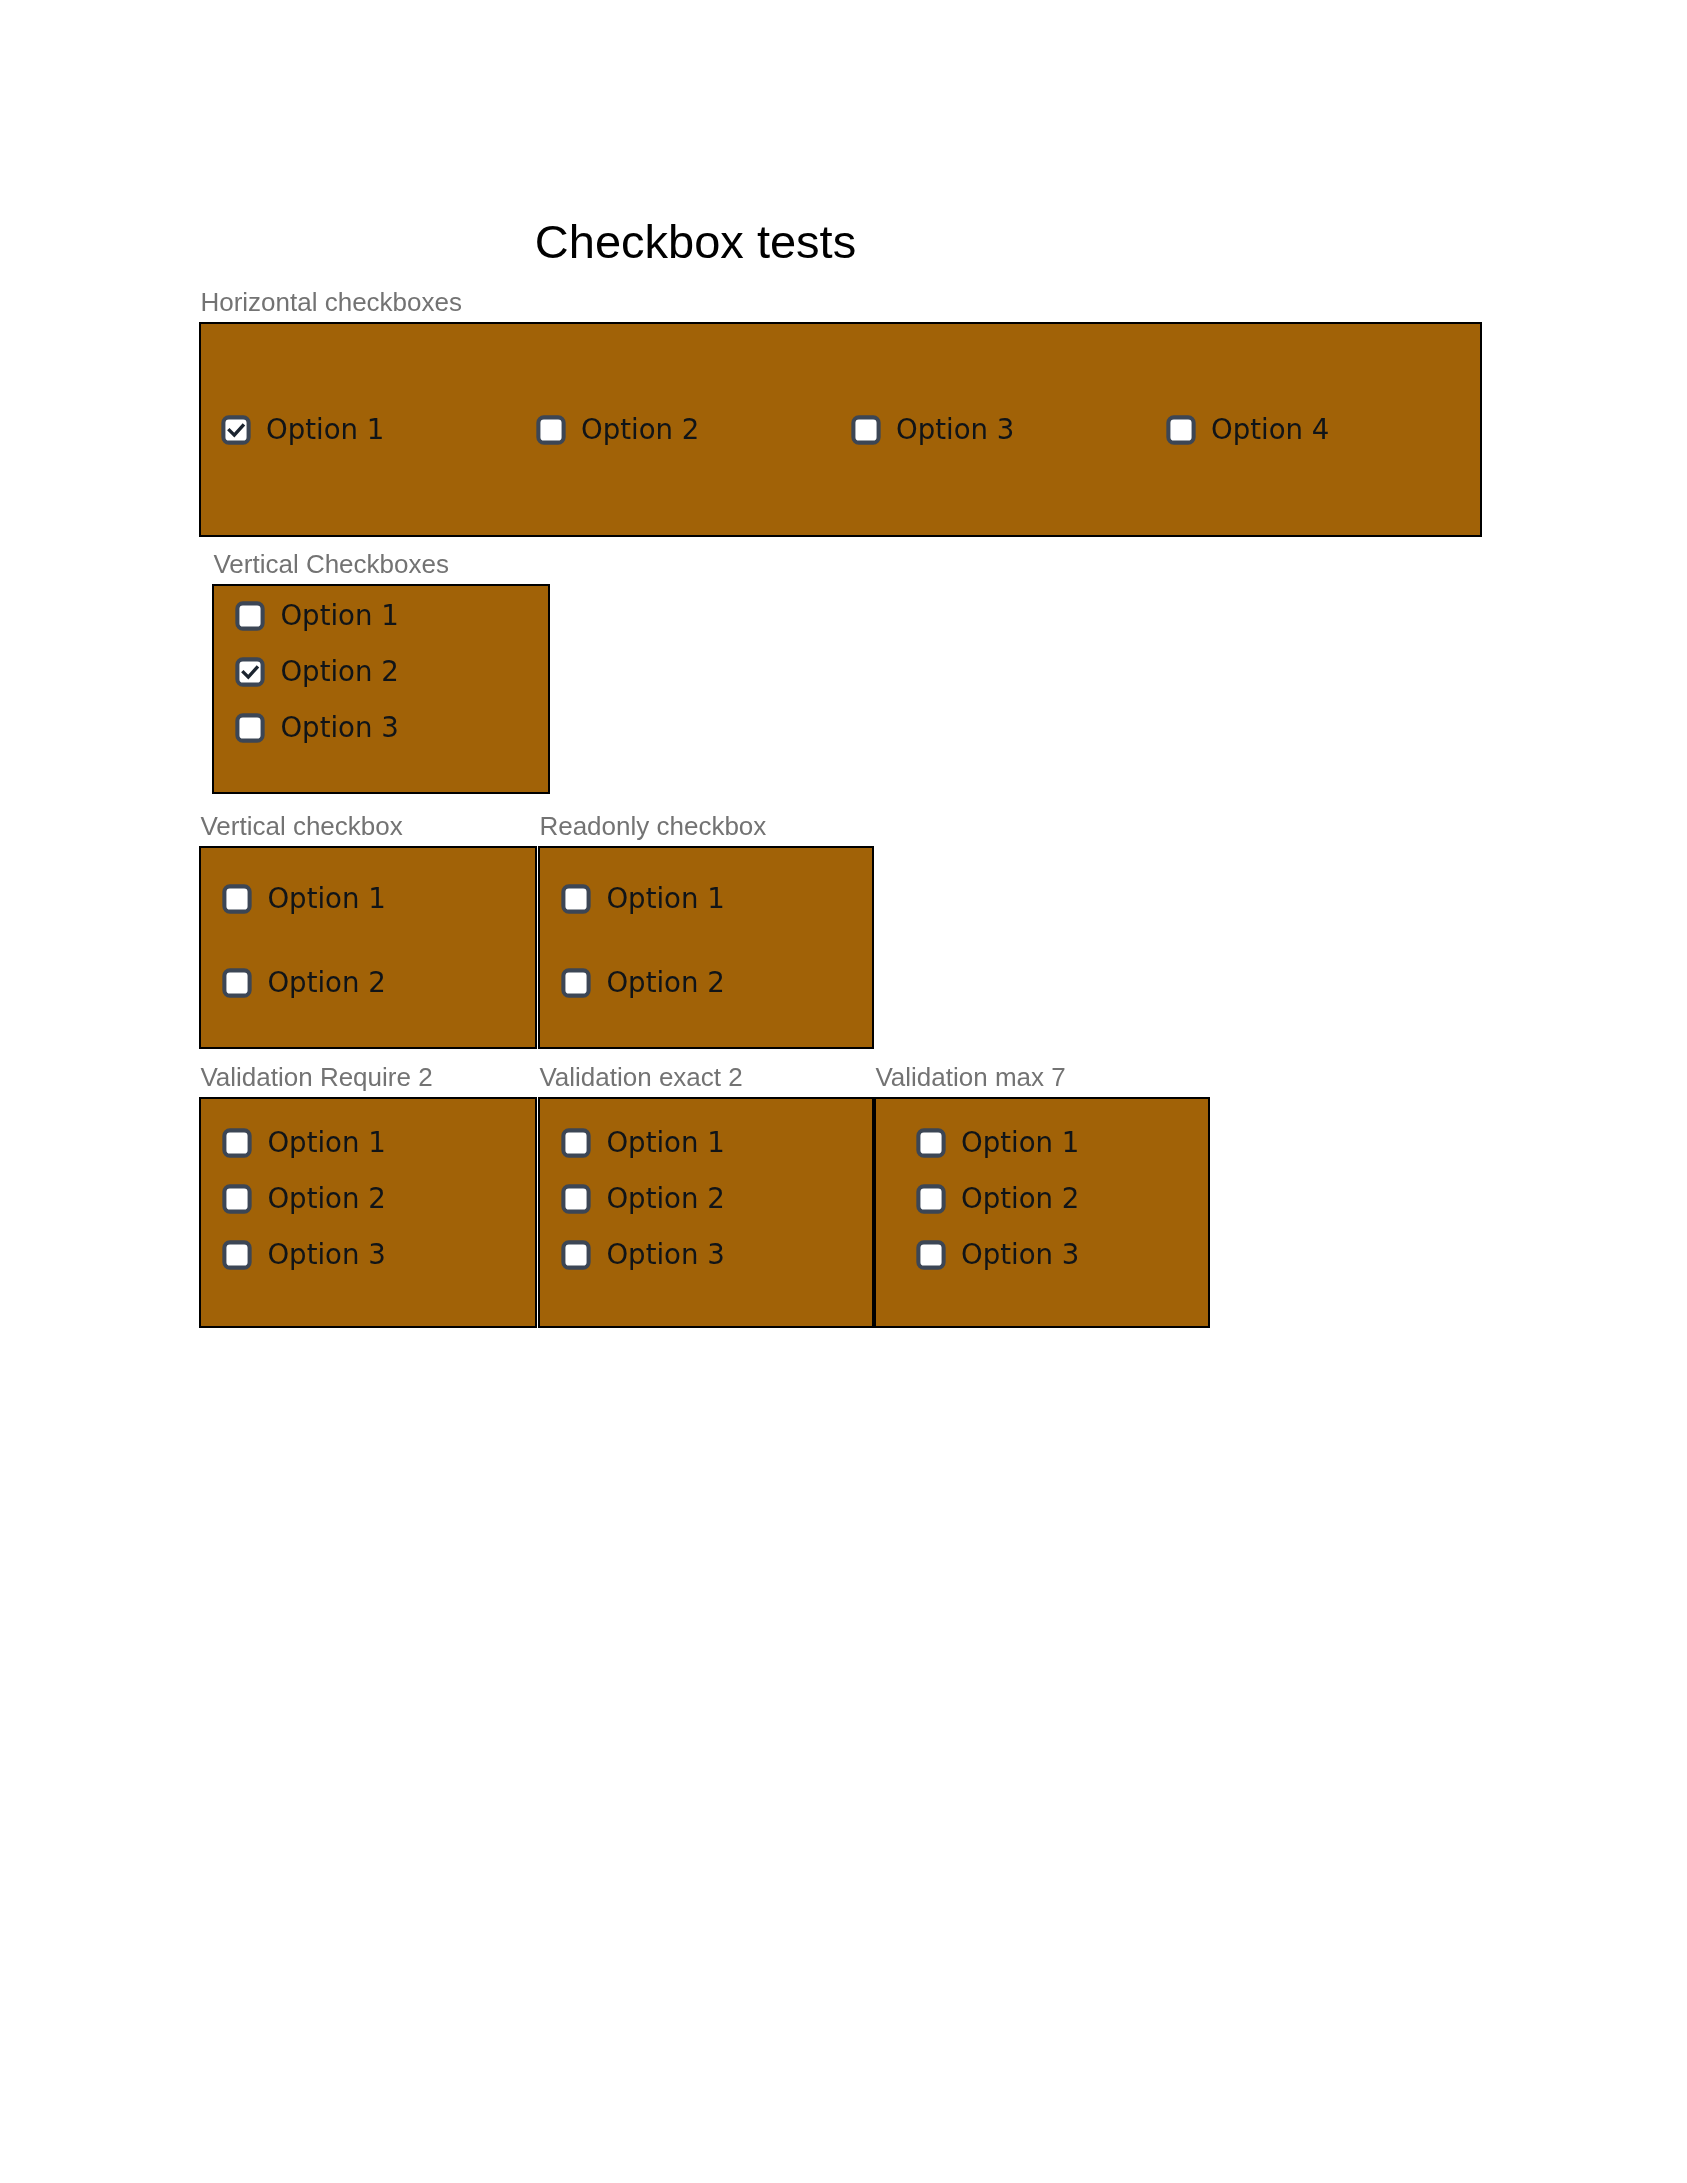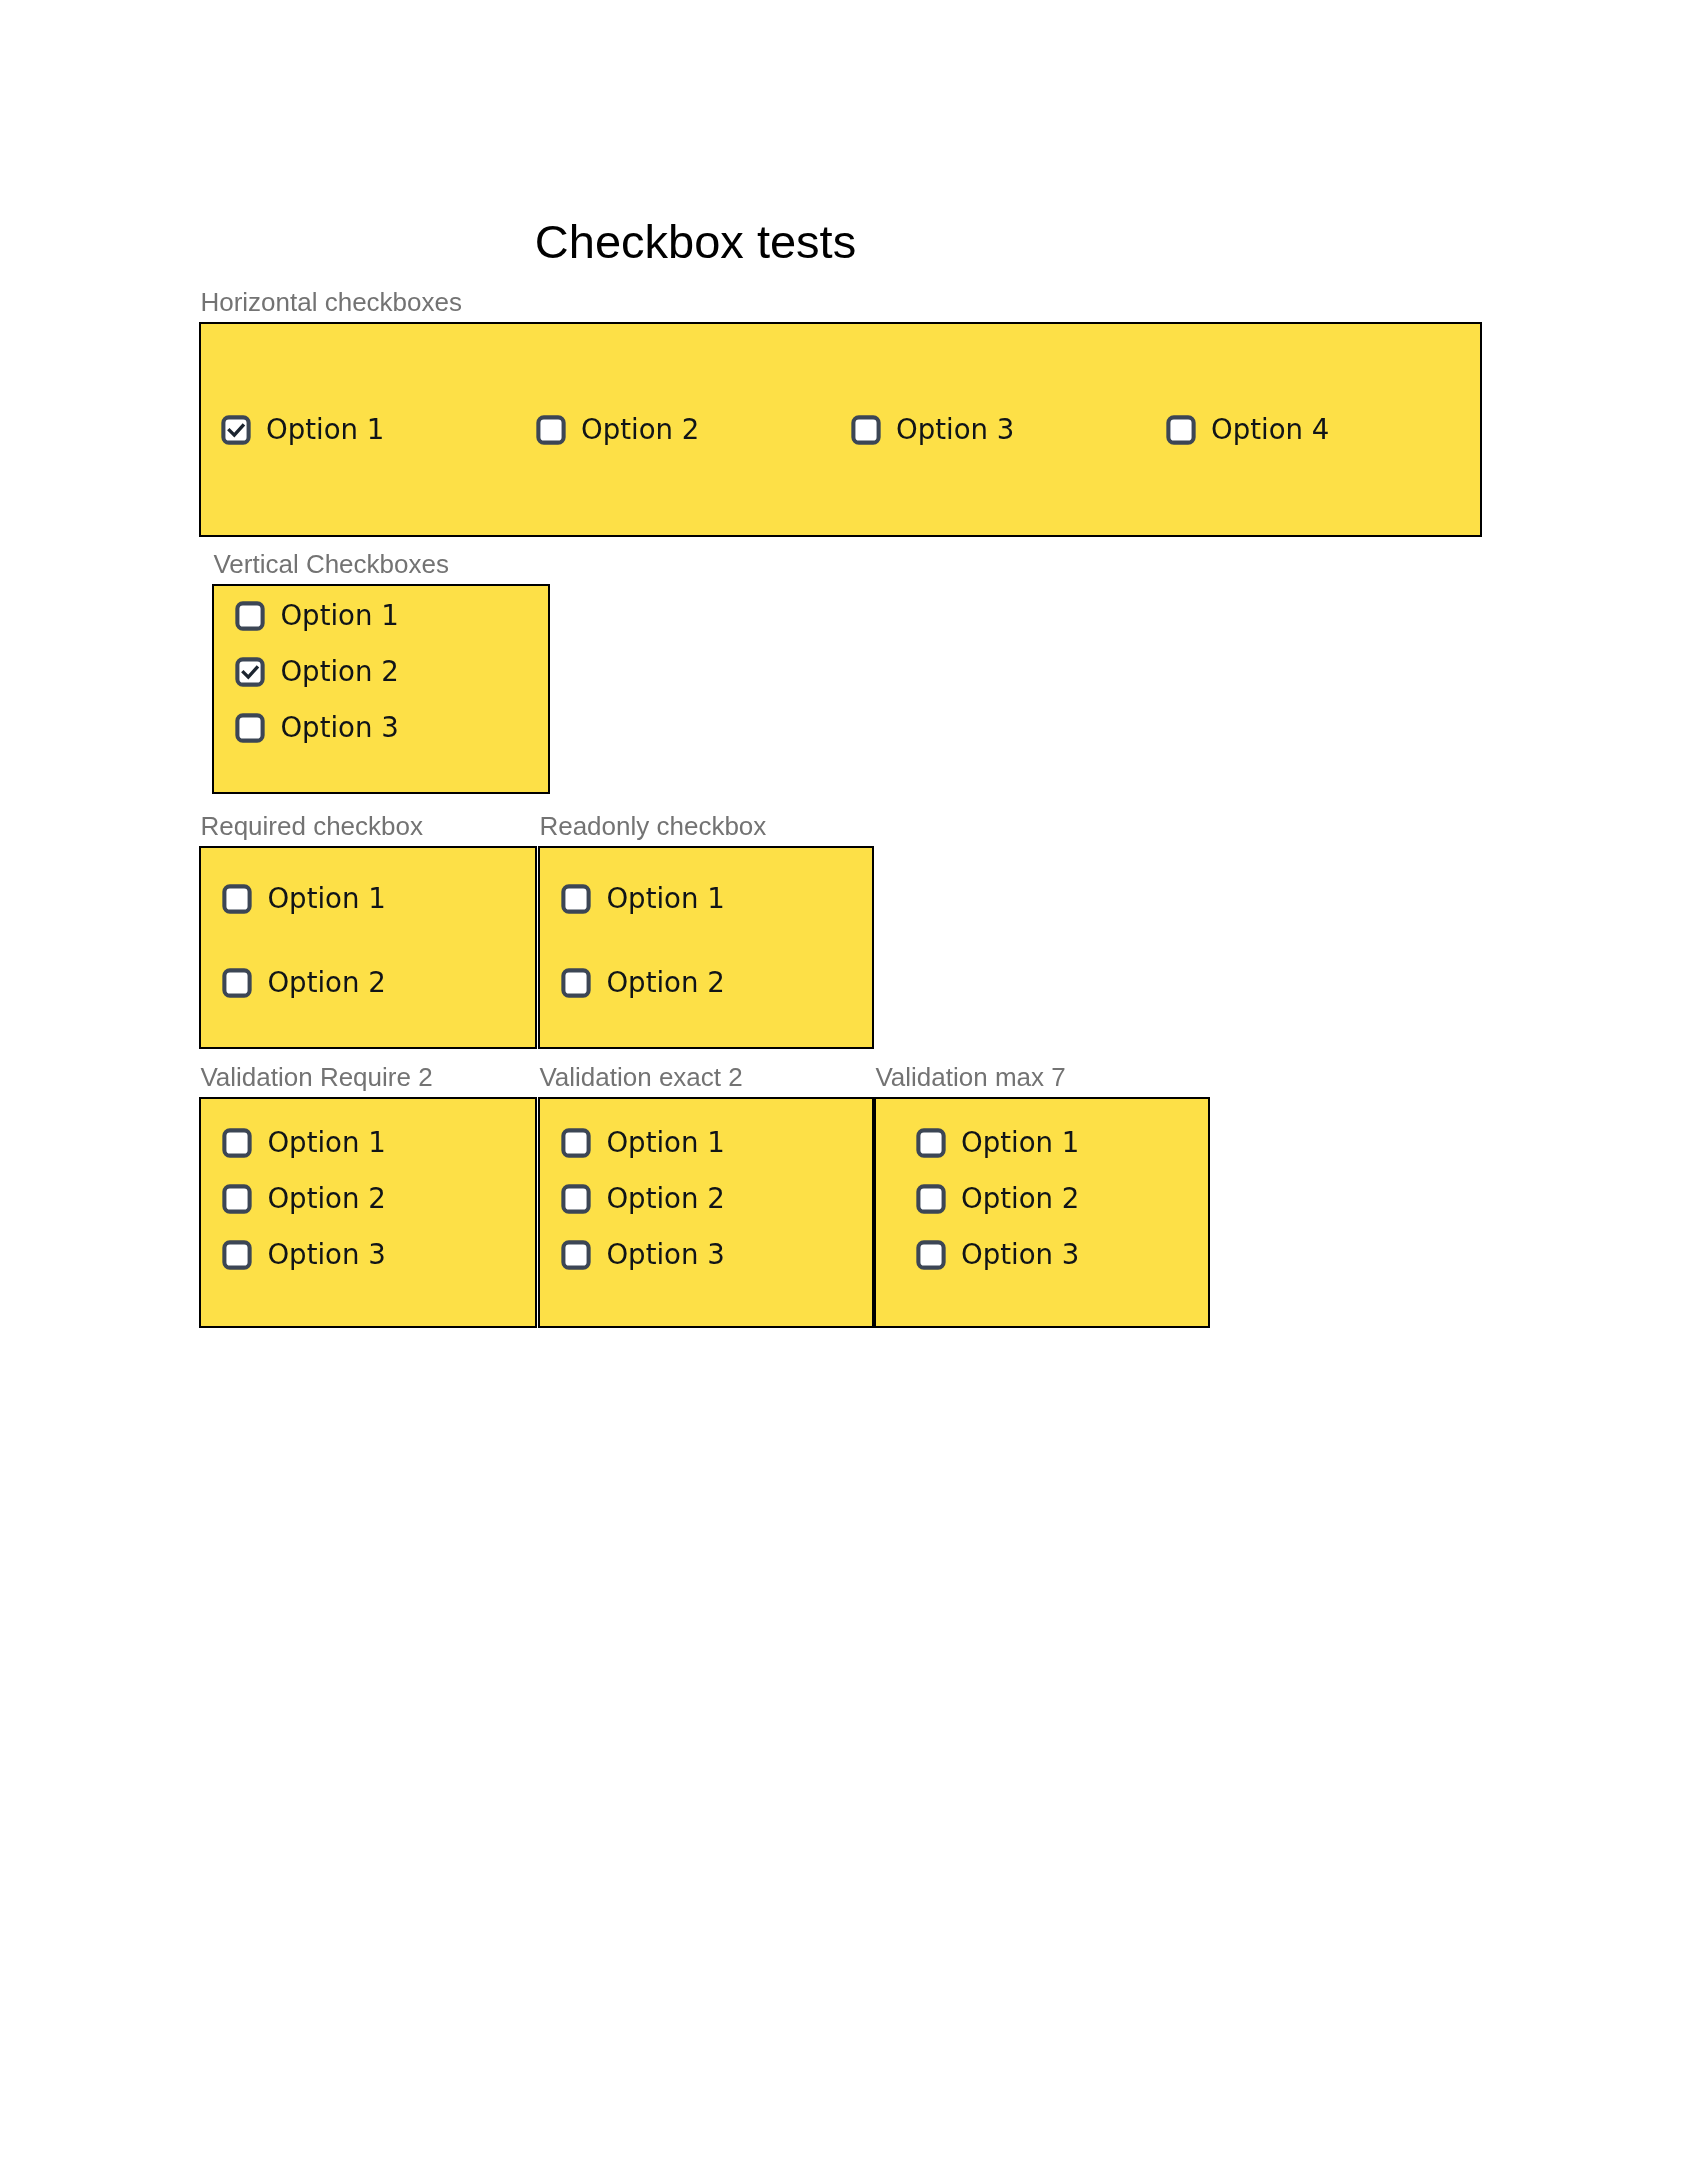--- a/index.html
+++ b/index.html
@@ -38,21 +38,21 @@
     font-family: "Liberation Sans", sans-serif;
     font-size: 26px;
     font-weight: 400;
     color: #737373;
     line-height: 32px;
     white-space: nowrap;
     margin: 0 0 4.1px 1.4px;
   }
   .group-box {
     border: 2.1px solid #000000;
-    background: #fde047;
+    background: #a16207;
     box-sizing: border-box;
     position: relative;
   }
 
   
   .cb-row {
     display: flex;
     align-items: center;
     white-space: nowrap;
   }
@@ -242,21 +242,21 @@
               <rect x="3.5" y="3.5" width="37" height="37" rx="8" ry="8" fill="#ffffff" stroke="#3c4655" stroke-width="6"></rect>
             </svg>
           </span>
           <span class="cb-label">Option 3</span>
         </label>
       </div>
   </div>
 </div>
 
 <div class="group" id="group-required">
-  <div class="group-label">Required checkbox</div>
+  <div class="group-label">Vertical checkbox</div>
   <div class="group-box">
     <div>
         <label class="cb-row">
           <span class="cb-icon">
             <svg viewBox="0 0 44 44" width="30" height="30">
               <rect x="3.5" y="3.5" width="37" height="37" rx="8" ry="8" fill="#ffffff" stroke="#3c4655" stroke-width="6"></rect>
             </svg>
           </span>
           <span class="cb-label">Option 1</span>
         </label>

